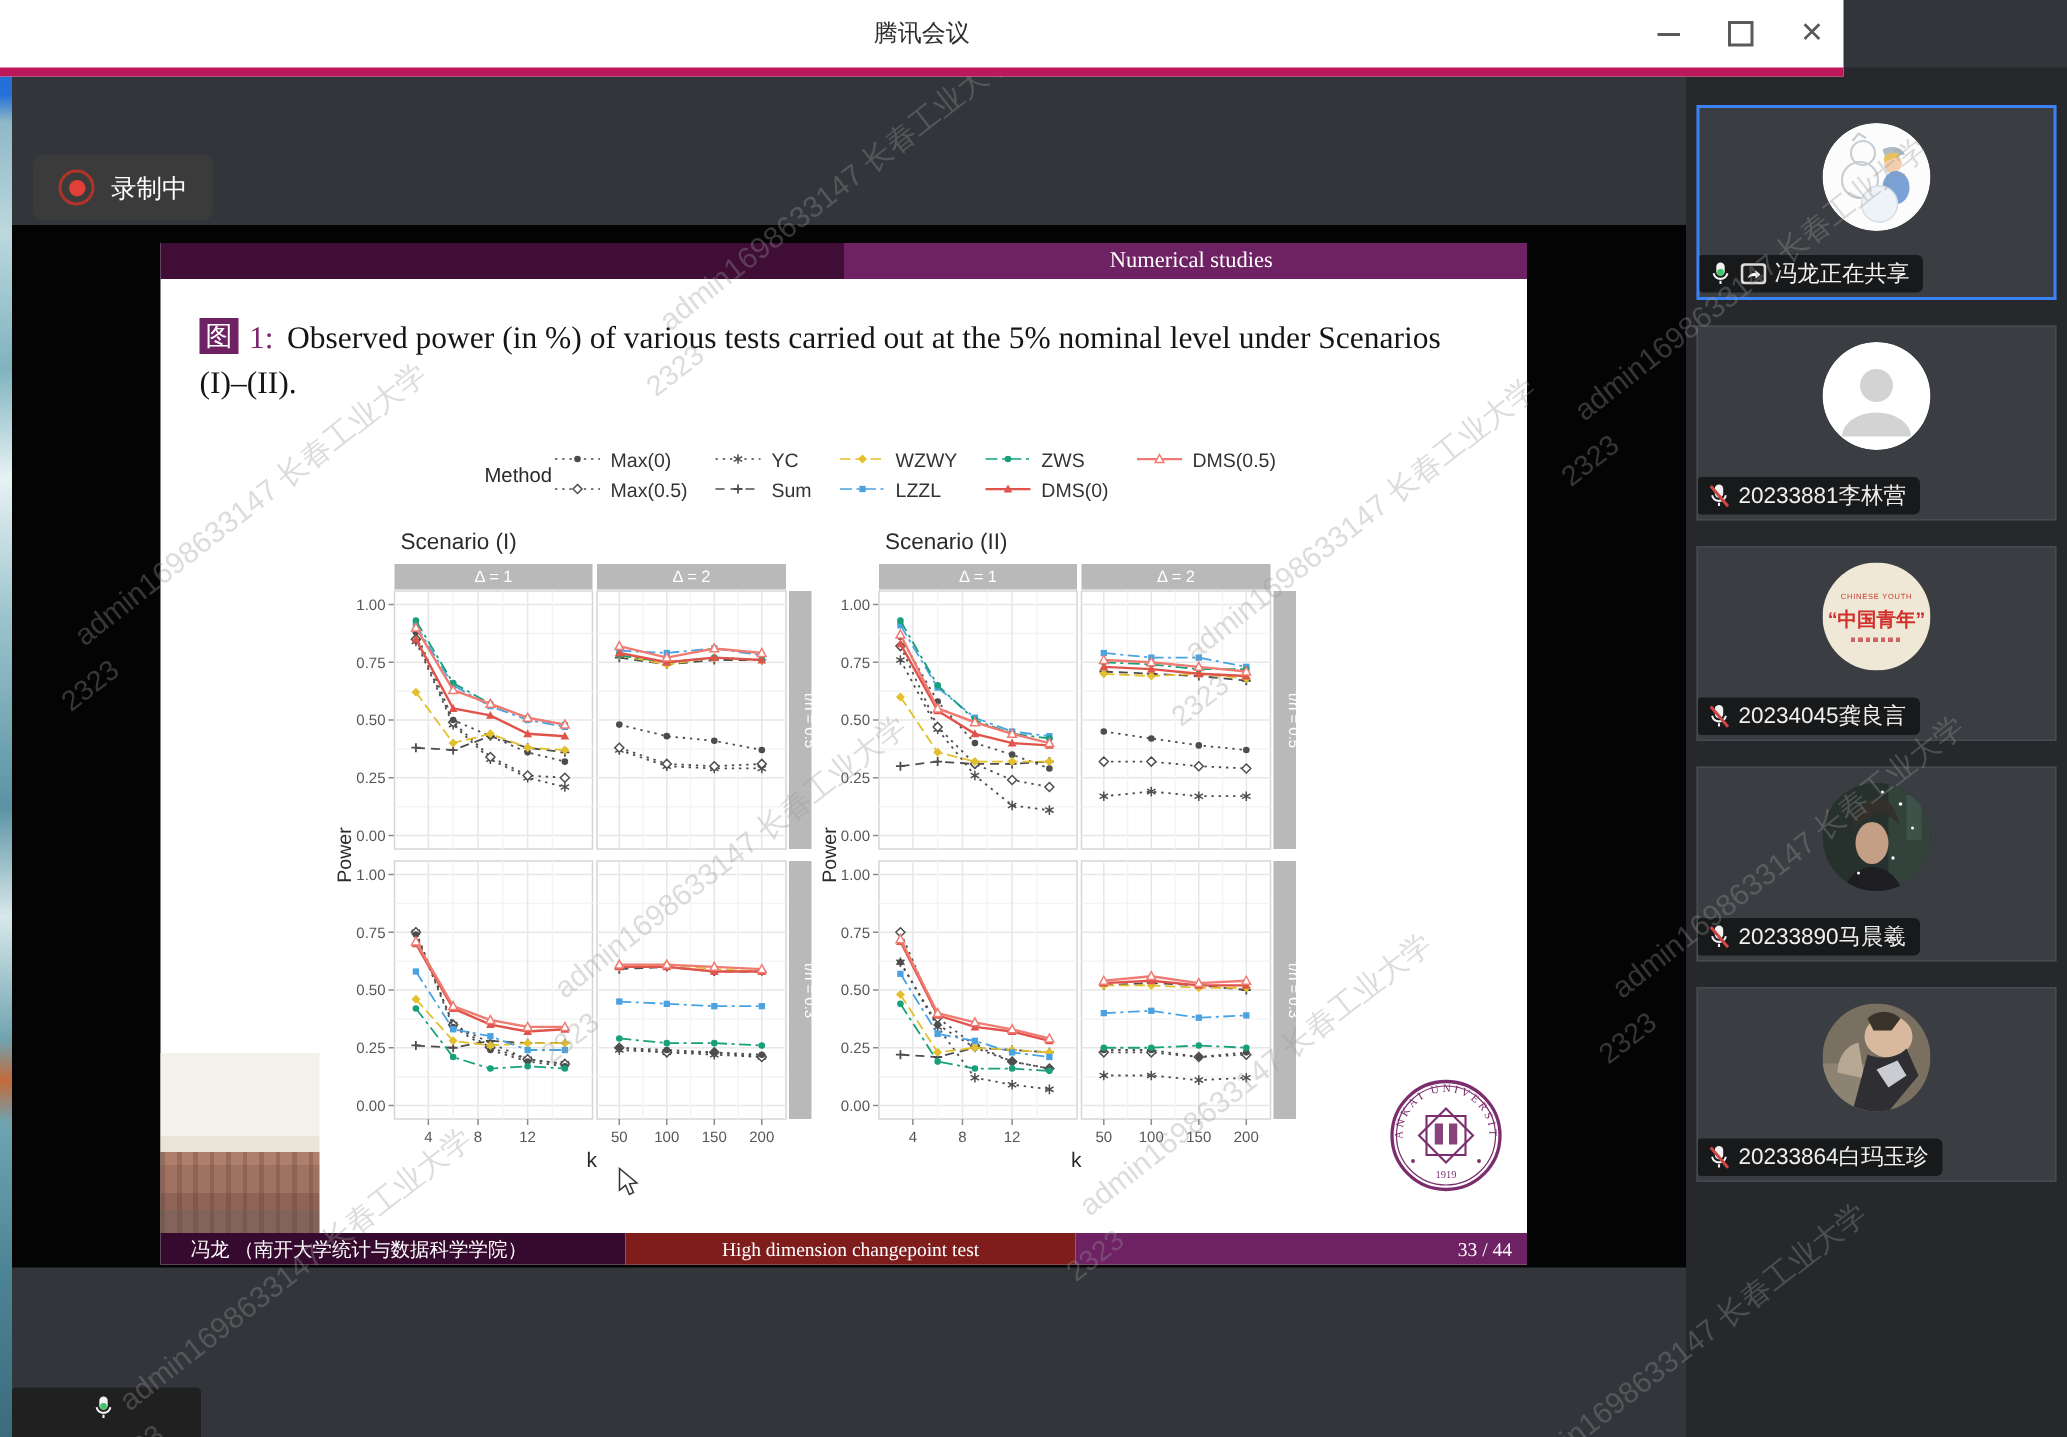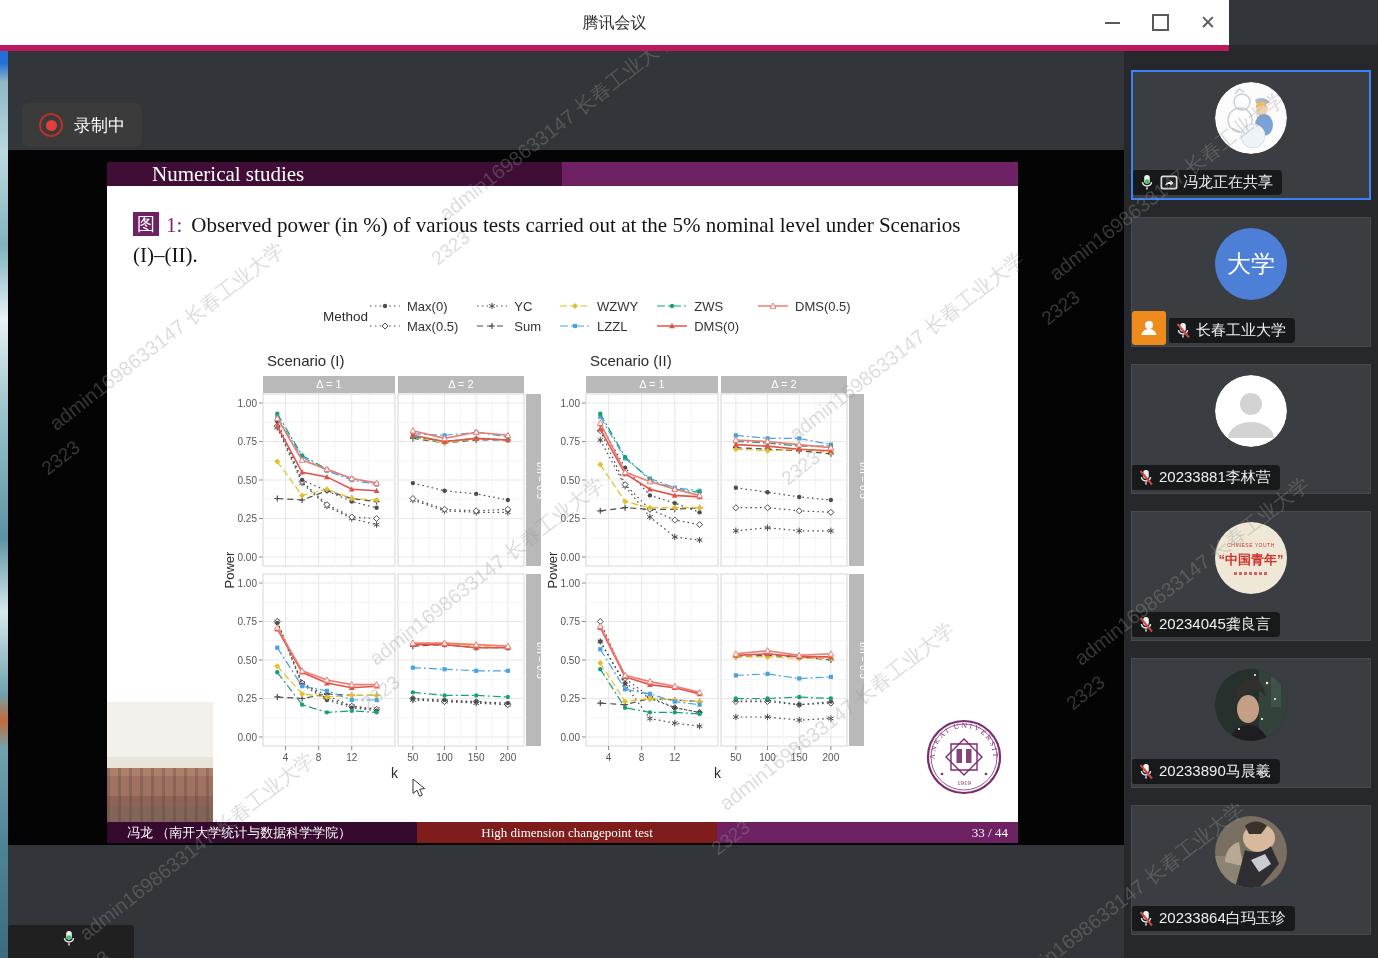--- a/index.html
+++ b/index.html
@@ -22,21 +22,21 @@
   .recchip{position:absolute;left:22px;top:103px;display:flex;align-items:center;gap:11px;background:#3b3b3b;border-radius:7px;padding:10px 17px;z-index:20;}
   .rec-dot{width:20px;height:20px;border-radius:50%;border:2.5px solid #b23329;display:flex;align-items:center;justify-content:center;}
   .rec-dot-inner{width:11px;height:11px;border-radius:50%;background:#e23f36;}
   .rec-label{color:#fff;font-size:17px;}
 
   
   .stage{position:absolute;left:8px;top:150px;width:1116px;height:695px;background:#040404;}
   .slide{position:absolute;left:99px;top:12px;width:911px;height:681px;background:#fff;}
 
   .banner{position:absolute;top:0;left:0;width:100%;height:24px;background:linear-gradient(90deg,#3f0d36 0,#3f0d36 50%,#6e2163 50%,#6e2163 100%);}
-  .banner-title{position:absolute;left:0;top:0;width:81.4%;text-align:left;line-height:24px;color:#fff;font-size:21px;font-family:"Liberation Serif",serif;margin-left:45px;}
+  .banner-title{position:absolute;left:0;top:0;width:81.4%;text-align:right;line-height:24px;color:#fff;font-size:15px;font-family:"Liberation Serif",serif;}
 
   .caption{position:absolute;left:26px;top:48px;width:844px;font-family:"Liberation Serif",serif;font-size:21px;line-height:30px;color:#141414;}
   .cap-badge{display:inline-block;background:#6e2163;color:#fff;padding:0 4px;font-size:18px;line-height:24px;margin-right:7px;vertical-align:2px;}
   .cap-num{color:#7c2470;margin-right:9px;}
 
   .legend{position:absolute;left:216px;top:134px;display:flex;align-items:center;z-index:2;}
   .legend-title{font-size:13.5px;color:#2b2b2b;}
   .legend-grid{display:grid;grid-auto-flow:column;grid-template-rows:repeat(2,20px);column-gap:17px;align-items:center;}
   .lg-item{display:flex;align-items:center;gap:5px;font-size:13px;color:#333;white-space:nowrap;}
 
@@ -885,42 +885,20 @@
           <svg width="18" height="15" viewBox="0 0 18 15">
     <rect x="0.5" y="0.5" width="17" height="14" rx="2.5" fill="#dcdcdc"></rect>
     <rect x="2.2" y="2.2" width="13.6" height="10.6" rx="1.2" fill="#1e1e1e"></rect>
     <path d="M5 10.5C6 7.8 8 6.8 10.3 7V5.2L13.6 8l-3.3 2.8V9C8.4 8.8 6.6 9.4 5 10.5Z" fill="#fff"></path>
           </svg>
       <span class="pname">冯龙正在共享</span>
     </div>
       </div>
       <div class="tile">
     <div class="av-wrap">
-          <div class="av-blue">
-            <span>大学</span>
-          </div>
-        </div>
-    <div class="host-badge">
-  <svg width="20" height="20" viewBox="0 0 20 20">
-            <circle cx="10" cy="7" r="4" fill="#fff"></circle>
-  <path d="M2.5 17c.8-4 4-6 7.5-6s6.7 2 7.5 6z" fill="#fff"></path>
-          </svg>
-        </div>
-    <div class="name-bar with-badge">
-      <svg width="16" height="17" viewBox="0 0 16 17">
-    <rect x="5.2" y="1" width="5.6" height="8.8" rx="2.8" fill="#f2f2f2"></rect>
-    <path d="M3.4 8.2a4.7 4.7 0 0 0 9.2 0" fill="none" stroke="#f2f2f2" stroke-width="1.4"></path>
-    <line x1="8" y1="13.2" x2="8" y2="15.4" stroke="#f2f2f2" stroke-width="1.4"></line>
-            <line x1="2.5" y1="2" x2="14" y2="15.5" stroke="#cf4743" stroke-width="2"></line>
-          </svg>
-      <span class="pname">长春工业大学</span>
-    </div>
-      </div>
-      <div class="tile">
-    <div class="av-wrap">
           <svg viewBox="0 0 72 72">
       <circle cx="36" cy="36" r="36" fill="#fff"></circle>
       <circle cx="36" cy="29" r="11" fill="#d3d3d3"></circle>
       <path d="M13 63a23 16 0 0 1 46 0z" fill="#d3d3d3"></path>
           </svg>
         </div>
 
     <div class="name-bar">
       <svg width="16" height="17" viewBox="0 0 16 17">
     <rect x="5.2" y="1" width="5.6" height="8.8" rx="2.8" fill="#f2f2f2"></rect>

